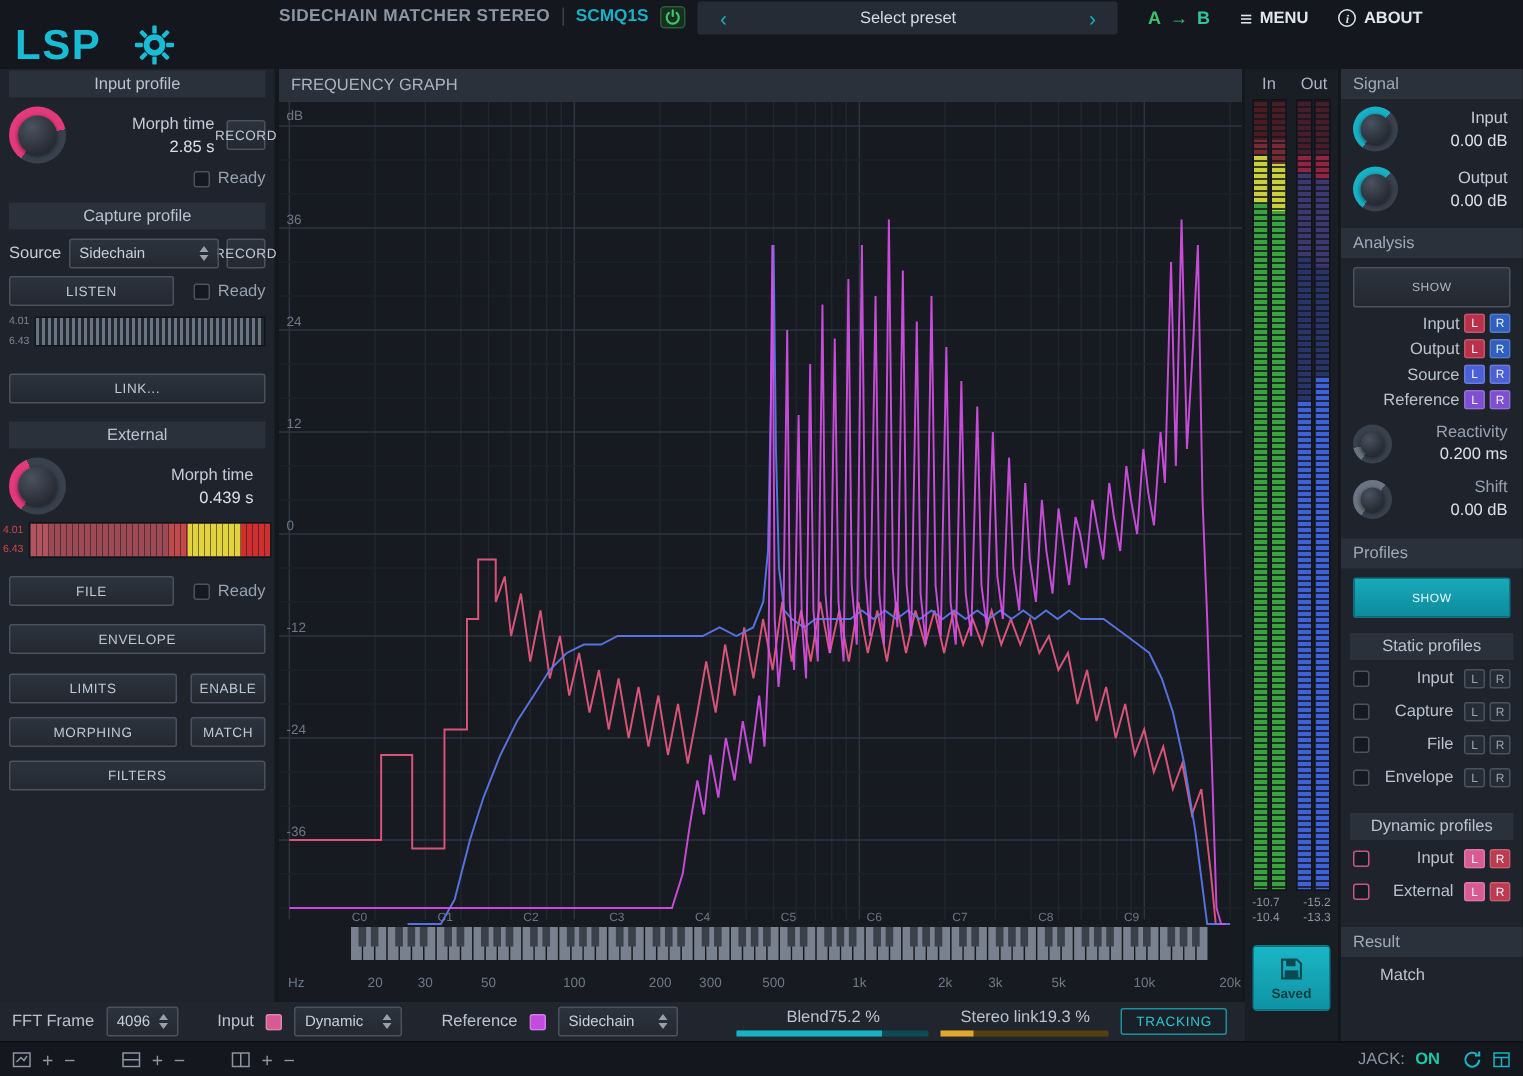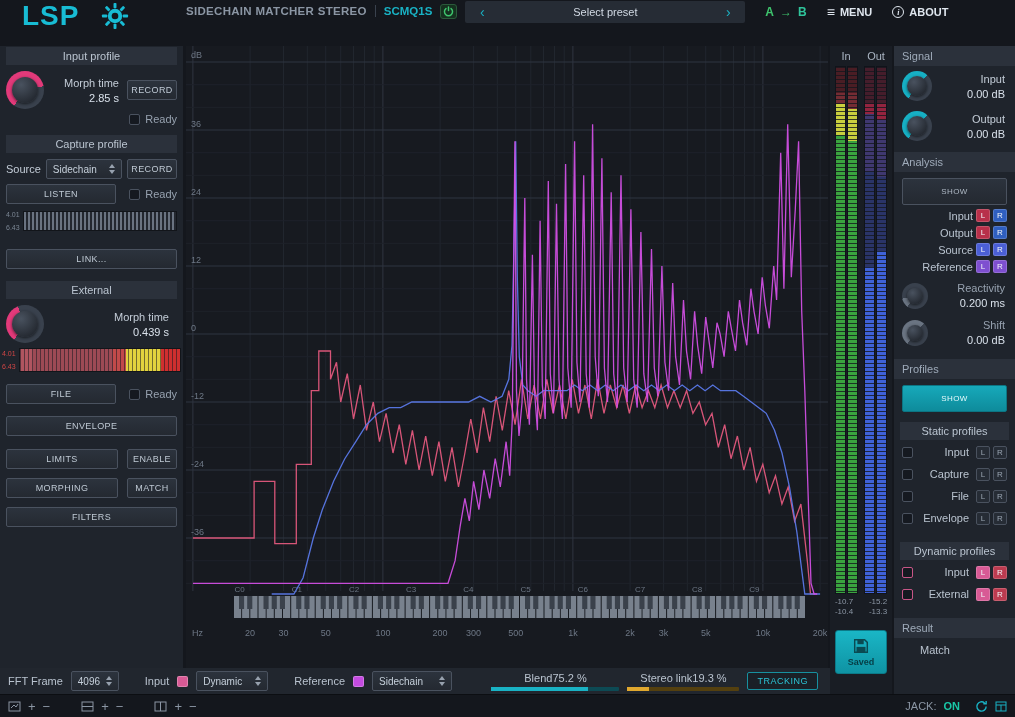--- a/index.html
+++ b/index.html
@@ -1,19 +1,19 @@
 <!DOCTYPE html>
 <html><head>
 <meta charset="utf-8">
 <style>
 *{margin:0;padding:0;box-sizing:border-box}
 html,body{width:1015px;height:717px;background:#14171d;font-family:"Liberation Sans",sans-serif;font-size:11px;color:#c3ccd7;overflow:hidden}
 
 .topbar{position:absolute;left:0;top:0;width:1015px;height:46px;background:#14171d;display:flex}
-.logo{width:186px;display:flex;align-items:flex-start;padding-left:22px;gap:20px}
+.logo{width:186px;display:flex;align-items:flex-end;padding-left:10px;gap:20px}
 .logo-text{font-size:28px;font-weight:bold;color:#18bcd4;letter-spacing:1px}
 .topbar-rows{flex:1;display:flex;flex-direction:row}
 .title-row{height:22px;display:flex;align-items:center;justify-content:flex-end;gap:8px;padding-right:8px}
 .plug-title{color:#8b96a4;font-weight:bold;font-size:11.5px;letter-spacing:.3px}
 .vline{width:1px;height:12px;background:#3a424e}
 .plug-id{color:#19b2c4;font-weight:bold;font-size:11.5px}
 .power{width:17px;height:15px;background:#15301f;border:1px solid #2a5a3a;border-radius:3px;display:flex;align-items:center;justify-content:center}
 .nav-row{height:24px;display:flex;align-items:center;justify-content:flex-end;gap:20px;padding-right:8px}
 .preset-bar{width:280px;height:22px;background:#262c35;border-radius:2px;display:flex;align-items:center;color:#d2dae4}
 .chev{width:34px;text-align:center;color:#19b2c4;font-size:14px;cursor:pointer}
@@ -36,21 +36,21 @@
 .k38{width:38px;height:38px}.k30{width:30px;height:30px}.k26{width:26px;height:26px}
 .knob::before{content:"";position:absolute;inset:0;border-radius:50%;background:conic-gradient(from 215deg,var(--c,#6a7482) var(--p,50%),#39414d 0)}
 .knob::after{content:"";position:absolute;inset:6px;border-radius:50%;background:radial-gradient(circle at 35% 30%,#49525f,#252a32 75%);box-shadow:0 1px 3px rgba(0,0,0,.6)}
 .k30::after,.k26::after{inset:5px}
 .knob-text{flex:1;display:flex;flex-direction:column;align-items:flex-end;gap:3px;padding-right:8px}
 .knob-text .val{color:#d8e0ea}
 .row{display:flex;align-items:center;margin:0 6px}
 .dim{color:#97a2b0}
 
 .left-panel{position:absolute;left:0;top:46px;width:183px;height:622px;background:#1f242c;display:flex;flex-direction:column}
-.rec{width:50px}
+.rec{width:26px}
 .ready-row{justify-content:flex-end;gap:5px}
 .mm{display:flex;flex-direction:column;justify-content:space-between;height:20px;font-size:7px;color:#7b8694;padding-right:3px;line-height:1}
 .mm.red{color:#d04545}
 .h-meter{flex:1;height:20px;border:1px solid #12151a;background:repeating-linear-gradient(to right,#6a7381 0 2px,#23272f 2px 4px)}
 .h-meter.ext{height:24px;background:repeating-linear-gradient(to right,rgba(23,26,32,.55) 0 1px,transparent 1px 4px),linear-gradient(to right,#b05560 0 8%,#9d4a55 8% 58%,#c14a4a 58% 66%,#e2d33e 66% 88%,#cf2f2f 88% 100%)}
 
 .graph-panel{position:absolute;left:186px;top:46px;width:642px;height:622px;background:#171a20}
 .graph-head{height:22px;line-height:22px;padding-left:8px;background:#2b313b;color:#a9b4c2}
 .graph-area{width:642px;height:600px}
 .graph-area text{fill:#6e7886;font-size:9px;font-family:"Liberation Sans",sans-serif}
@@ -223,20 +223,21 @@
   </div>
   <div class="row" style="margin-top:9px">
     <button class="btn" style="width:112px">MORPHING</button>
     <span class="spacer"></span>
     <button class="btn" style="width:50px">MATCH</button>
   </div>
   <button class="btn" style="margin:9px 6px 16px">FILTERS</button>
 </aside>
 
 <section class="graph-panel">
+  <div class="graph-head">FREQUENCY GRAPH</div>
   <div class="graph-area" id="graph-area"><svg width="642" height="600">
         <line x1="6.9" y1="0" x2="6.9" y2="545" stroke="#2e3541"></line>
         <line x1="64.1" y1="0" x2="64.1" y2="545" stroke="#21262e"></line>
         <line x1="97.5" y1="0" x2="97.5" y2="545" stroke="#21262e"></line>
         <line x1="121.3" y1="0" x2="121.3" y2="545" stroke="#21262e"></line>
         <line x1="139.7" y1="0" x2="139.7" y2="545" stroke="#21262e"></line>
         <line x1="154.7" y1="0" x2="154.7" y2="545" stroke="#21262e"></line>
         <line x1="167.5" y1="0" x2="167.5" y2="545" stroke="#21262e"></line>
         <line x1="178.5" y1="0" x2="178.5" y2="545" stroke="#21262e"></line>
         <line x1="188.2" y1="0" x2="188.2" y2="545" stroke="#21262e"></line>

